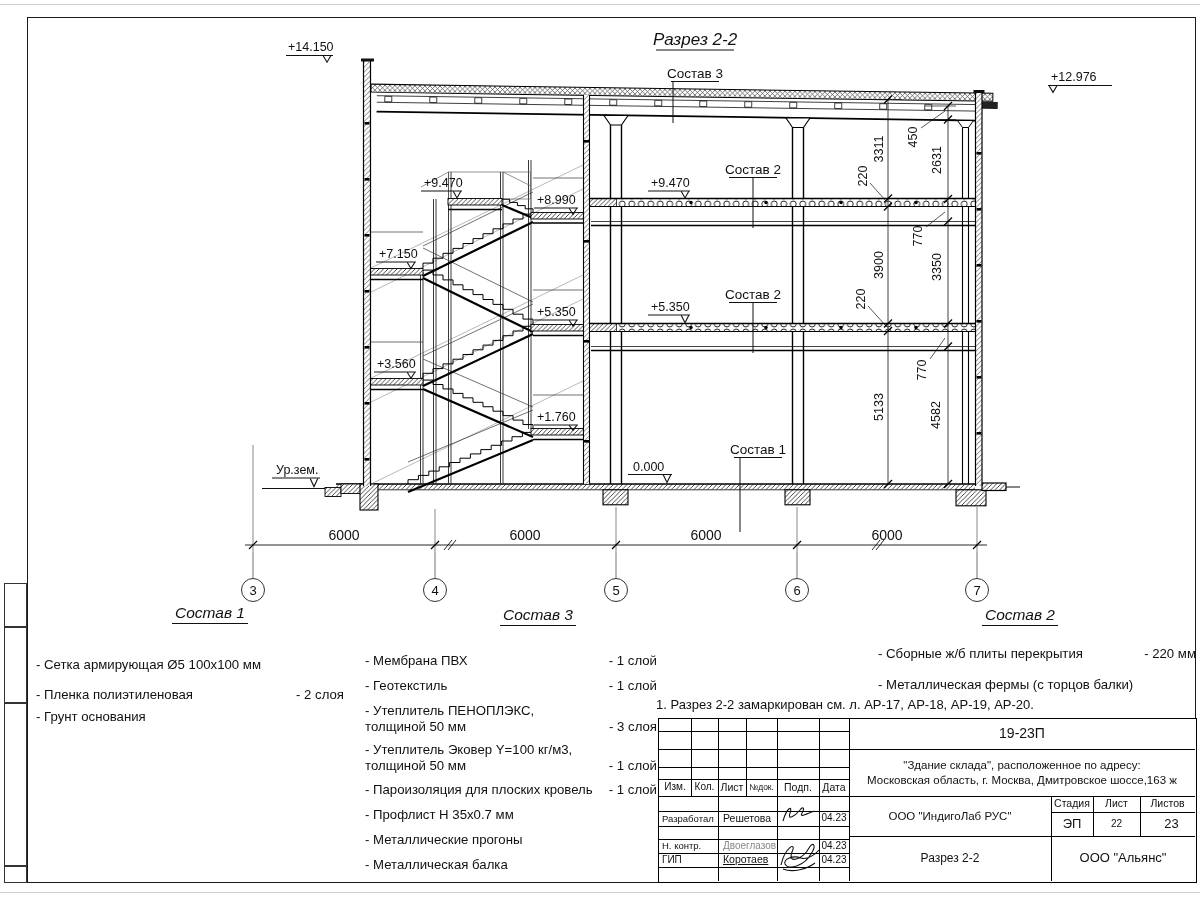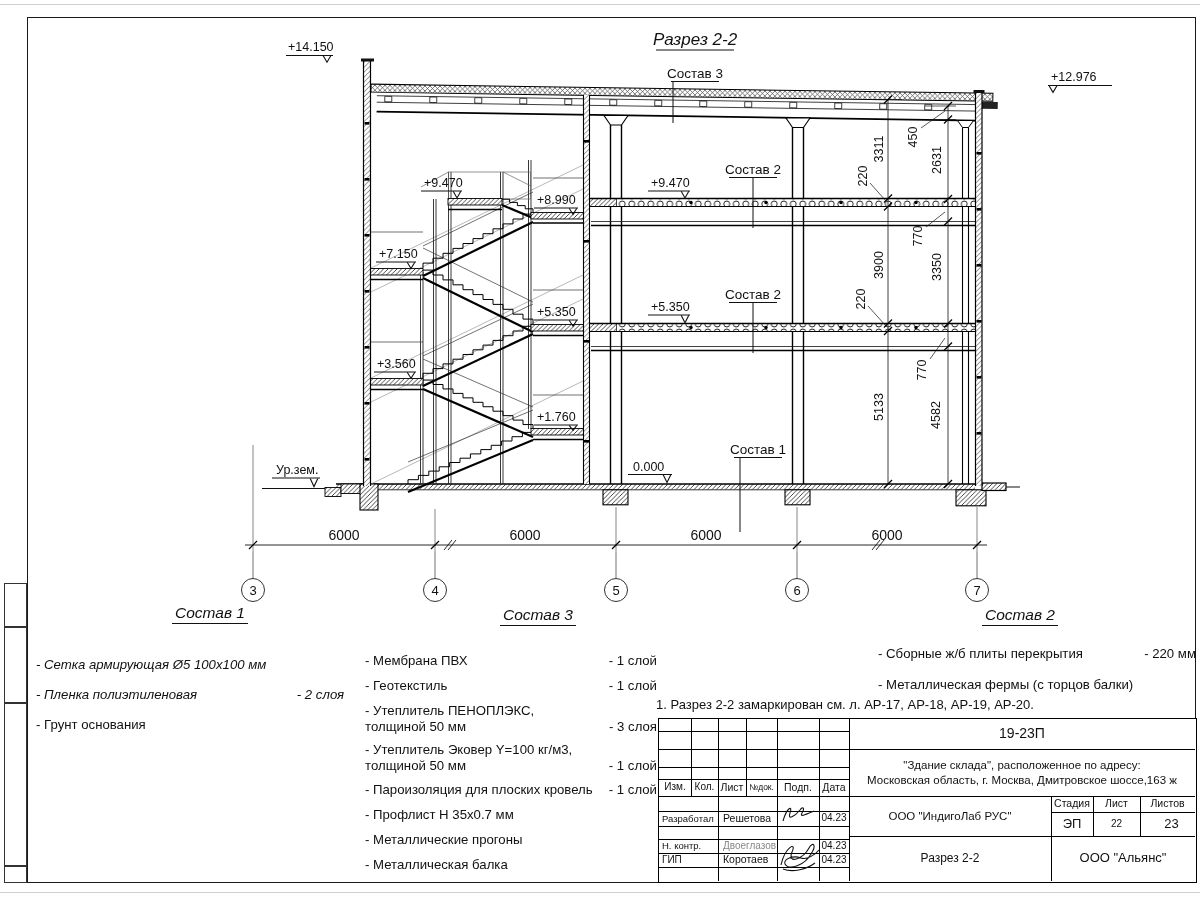--- a/index.html
+++ b/index.html
@@ -425,25 +425,25 @@
     <text x="616" y="594.5" text-anchor="middle">5</text>
     <text x="797" y="594.5" text-anchor="middle">6</text>
     <text x="977" y="594.5" text-anchor="middle">7</text>
   </g>
 </svg>
 
 <div class="s-title-wrap" style="left:135px;top:604px;width:150px;">
   <span class="s-title">Состав 1</span>
 </div>
 <div class="s-items" style="left:36px;top:657px;width:308px;">
-  <div class="s-item" style="margin-bottom:14px;font-style:italic;">
+  <div class="s-item" style="margin-bottom:14px;">
         <span class="s-name">- Сетка армирующая Ø5 100х100 мм</span>
         <span class="s-val"></span>
       </div>
-  <div class="s-item" style="margin-bottom:14px;font-style:italic;">
+  <div class="s-item" style="margin-bottom:6px;">
         <span class="s-name">- Пленка полиэтиленовая</span>
         <span class="s-val">-  2 слоя</span>
       </div>
   <div class="s-item">
         <span class="s-name">- Грунт основания</span>
         <span class="s-val"></span>
       </div>
 </div>
 
 <div class="s-title-wrap" style="left:463px;top:606px;width:150px;">
@@ -534,21 +534,21 @@
   <div class="cell" style="left:118px;top:60px;width:42px;height:17px;font-size:10.5px;">Подп.</div>
   <div class="cell" style="left:160px;top:60px;width:30px;height:17px;font-size:10.5px;">Дата</div>
 
   <div class="cell cl" style="left:0;top:92px;width:59px;height:15px;font-size:9.5px;">Разработал</div>
   <div class="cell cl" style="left:61px;top:92px;width:57px;height:15px;font-size:10.5px;">Решетова</div>
   <div class="cell" style="left:160px;top:92px;width:30px;height:15px;font-size:10px;">04.23</div>
   <div class="cell cl" style="left:0;top:120px;width:59px;height:14px;font-size:9.5px;">Н. контр.</div>
   <div class="cell cl" style="left:61px;top:120px;width:57px;height:14px;font-size:10px;color:#888;">Двоеглазов</div>
   <div class="cell" style="left:160px;top:120px;width:30px;height:14px;font-size:10px;">04.23</div>
   <div class="cell cl" style="left:0;top:134px;width:59px;height:14px;font-size:10px;">ГИП</div>
-  <div class="cell cl" style="left:61px;top:134px;width:57px;height:14px;font-size:10.5px;">Коротаев</div>
+  <div class="cell cl" style="left:61px;top:134px;width:57px;height:14px;font-size:10.5px;text-decoration:underline;">Коротаев</div>
   <div class="cell" style="left:160px;top:134px;width:30px;height:14px;font-size:10px;">04.23</div>
 
   <svg style="position:absolute;left:118px;top:82px;" width="42" height="26" viewBox="0 0 42 26">
     <path d="M6,20 C10,6 16,4 13,12 C10,20 18,15 23,9 C26,5 28,7 25,12 C22,17 30,13 37,10" fill="none" stroke="#111" stroke-width="1.1"></path>
   </svg>
   <svg style="position:absolute;left:114px;top:116px;" width="48" height="40" viewBox="0 0 48 40">
     <path d="M8,30 C12,12 24,6 19,17 C14,30 30,24 36,13 C40,6 44,10 38,19 C32,30 16,36 12,29 C10,24 20,20 28,23 C34,25 42,20 46,15 M10,34 C20,38 34,34 42,28" fill="none" stroke="#111" stroke-width="1.1"></path>
   </svg>
 
   <div class="cell" style="left:190px;top:0;width:346px;height:30px;font-size:14px;">19-23П</div>

